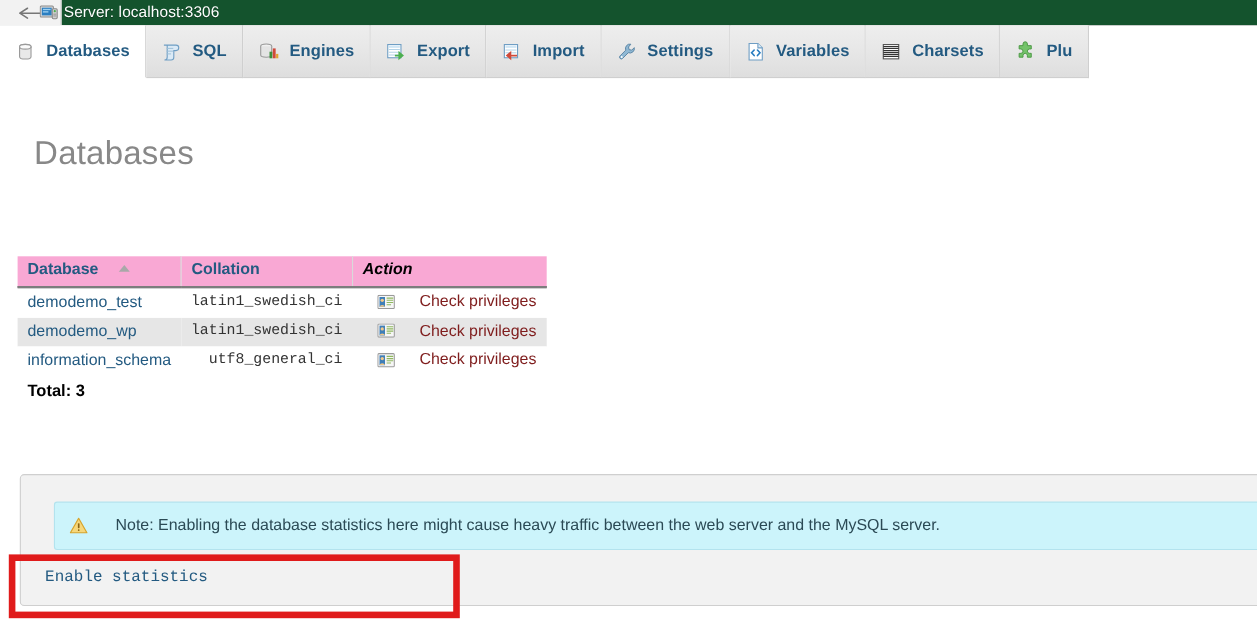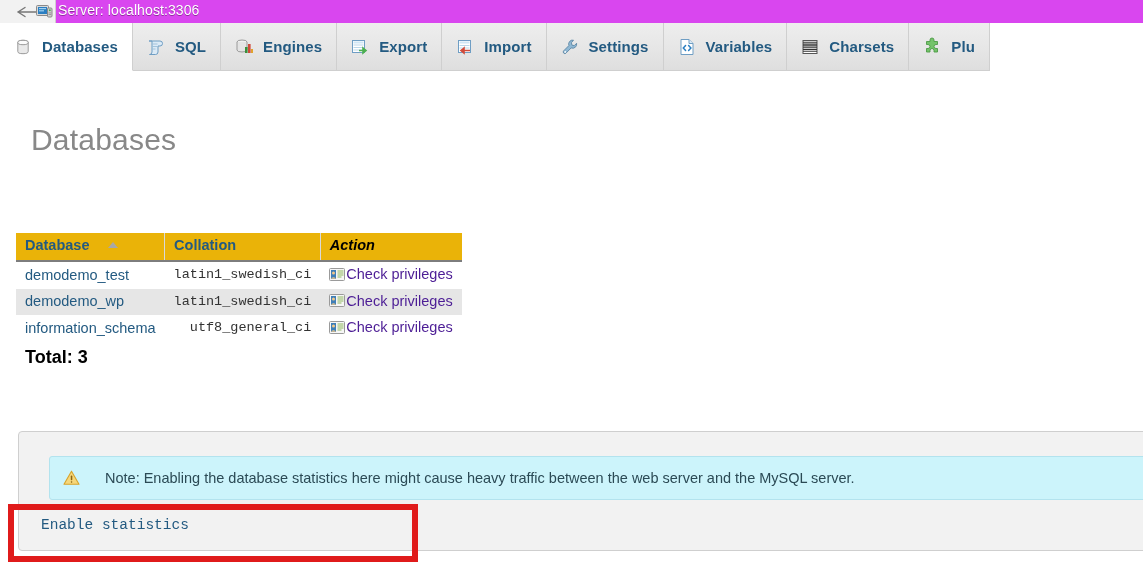--- a/index.html
+++ b/index.html
@@ -7,21 +7,21 @@
     width: 1143px; height: 569px;
     overflow: hidden;
     background: #ffffff;
     font-family: "Liberation Sans", sans-serif;
   }
   #root { position: relative; width: 1143px; height: 569px; background:#fff; }
 
   
   .serverbar {
     position:absolute; left:0; top:0; width:1143px; height:23px;
-    background:#d946ef;
+    background:#14532d;
     border-bottom:1px solid #5d5d5d;
   }
   .backbtn {
     position:absolute; left:0; top:0; width:55px; height:23px;
     background:#f2f2f2;
     display:flex; align-items:center; justify-content:center;
     border-right:1px solid #d0d0d0;
   }
   .backbtn svg { display:block; }
   .server-ico {
@@ -68,21 +68,21 @@
     letter-spacing:.2px;
   }
 
   
   .db-table {
     position:absolute; left:16px; top:233px;
     border-collapse:collapse;
     font-size:14px;
   }
   .db-table thead th {
-    background:#eab308;
+    background:#f9a8d4;
     border-bottom:2px solid #7d7d7d;
     border-right:1px solid #d9d9d9;
     color:#235a81;
     font-size:14.5px; font-weight:bold;
     text-align:left;
     padding:4px 9px 7px 9px;
     white-space:nowrap;
   }
   .db-table thead th.th-action { color:#000000; border-right:none;font-style:italic; }
   .db-table thead th .sortarrow {
@@ -96,28 +96,28 @@
     padding:4px 9px 5px 9px;
     white-space:nowrap;
     border:none;
   }
   .db-table tbody tr.odd td { background:#ffffff; }
   .db-table tbody tr.even td { background:#e6e6e6; }
   .td-name  { color:#235a81; font-size:14.5px; }
   .td-coll  { font-family:"Liberation Mono", monospace; font-size:13.5px; color:#333333; text-align:right; }
   .td-act   { }
   .td-act a {
-    color:#4c1d95; text-decoration:none; font-size:14.5px;
-    display:inline-flex; align-items:center; gap:1px;
+    color:#7f1d1d; text-decoration:none; font-size:14.5px;
+    display:inline-flex; align-items:center; gap:22px;margin-left:14px;
   }
   .priv-ico { width:16px; height:13px; display:block; }
 
   .total {
     position:absolute; left:25px; top:347px;
-    font-size:18px; font-weight:bold; color:#000;
+    font-size:15px; font-weight:bold; color:#000;
   }
 
   
   .panel {
     position:absolute; left:18px; top:431px; width:1130px; height:120px;
     background:#f2f2f2;
     border:1px solid #cfcfcf;
     border-radius:4px;
     box-sizing:border-box;
   }

